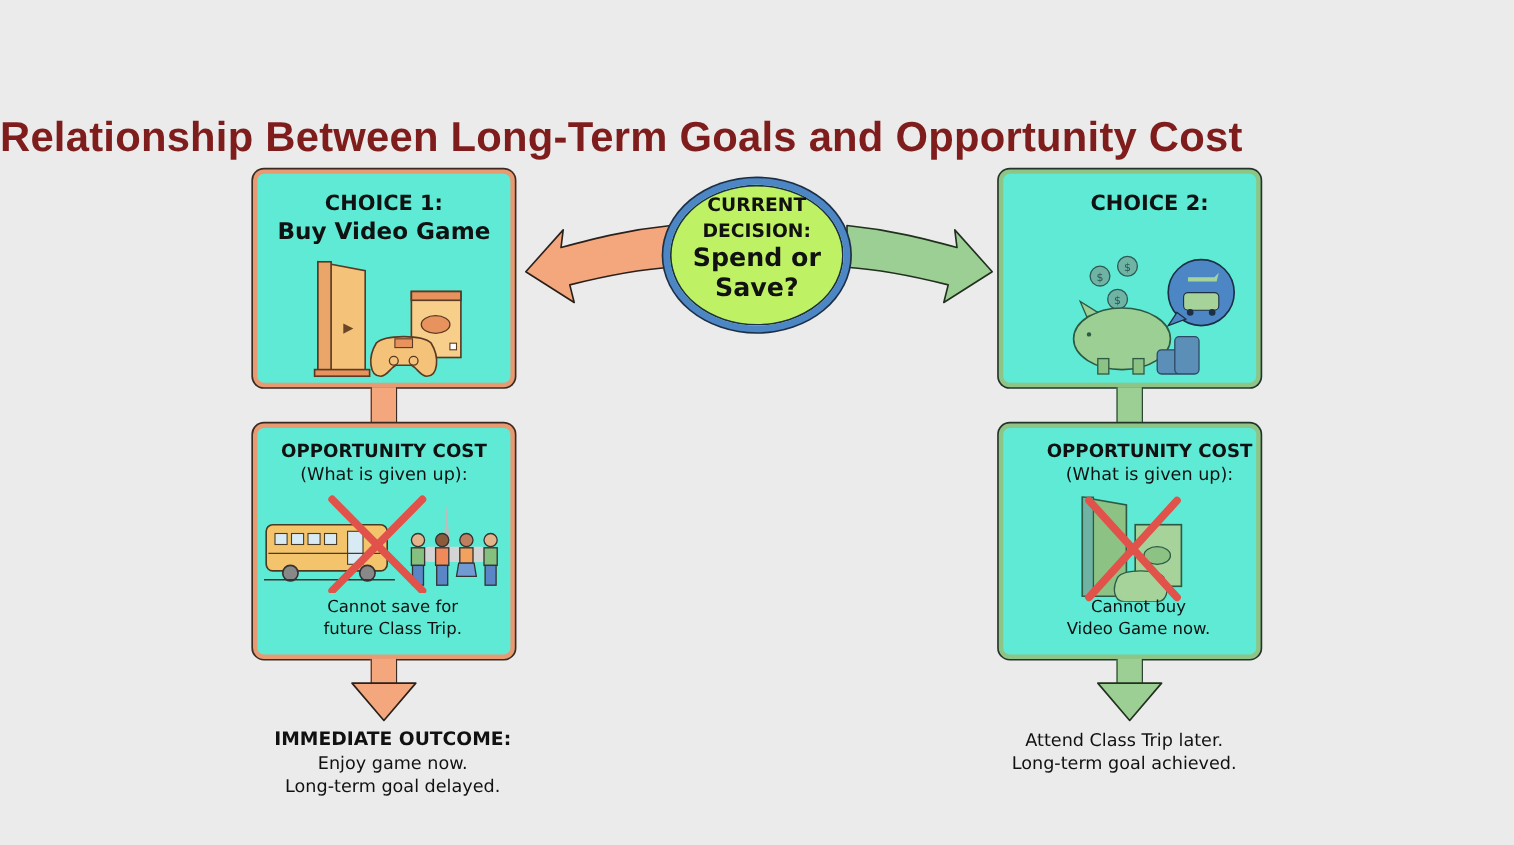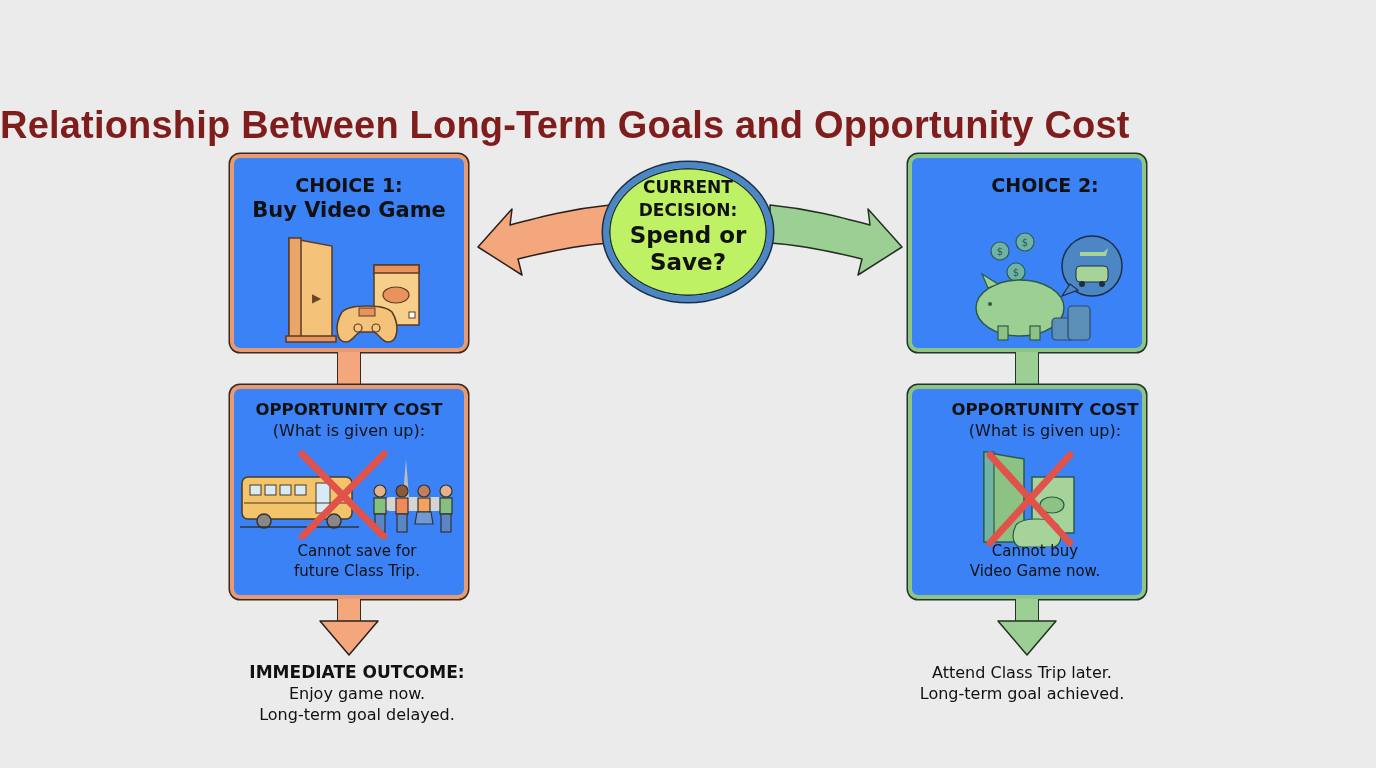--- a/index.html
+++ b/index.html
@@ -8,21 +8,21 @@
     background:#ebebeb;
     font-family:"DejaVu Sans", sans-serif;
     position:relative; color:#111;
   }
   .title {
     position:absolute; left:0; top:60px; width:1376px; text-align:left;
     font-family:"Liberation Sans", sans-serif; font-weight:bold;
     font-size:38px; color:#7f1d1d; letter-spacing:0.2px;margin-top:44px;
   }
   .box {
-    position:absolute; background:#3b82f6; border-radius:10px;
+    position:absolute; background:#5eead4; border-radius:10px;
     box-sizing:border-box; text-align:center;
   }
   .box.orange { border:4px solid #e89a72; box-shadow:0 0 0 1.5px #3a2a22; }
   .box.green  { border:4px solid #8fc487; box-shadow:0 0 0 1.5px #23352a;padding-left:36px; }
   .choice-head { font-weight:bold; font-size:19px; line-height:24px; margin-top:15px; }
   .choice-sub  { font-weight:bold; font-size:21px; line-height:26px; }
   .oc-head { font-weight:bold; font-size:16.5px; line-height:21px; margin-top:10px; }
   .oc-sub  { font-size:16px; line-height:21px; }
   .oc-text { position:absolute; left:16px; right:0; bottom:14px; font-size:15px; line-height:20px;margin-top:29px; }
   .illus { position:absolute; left:0; right:0; }

